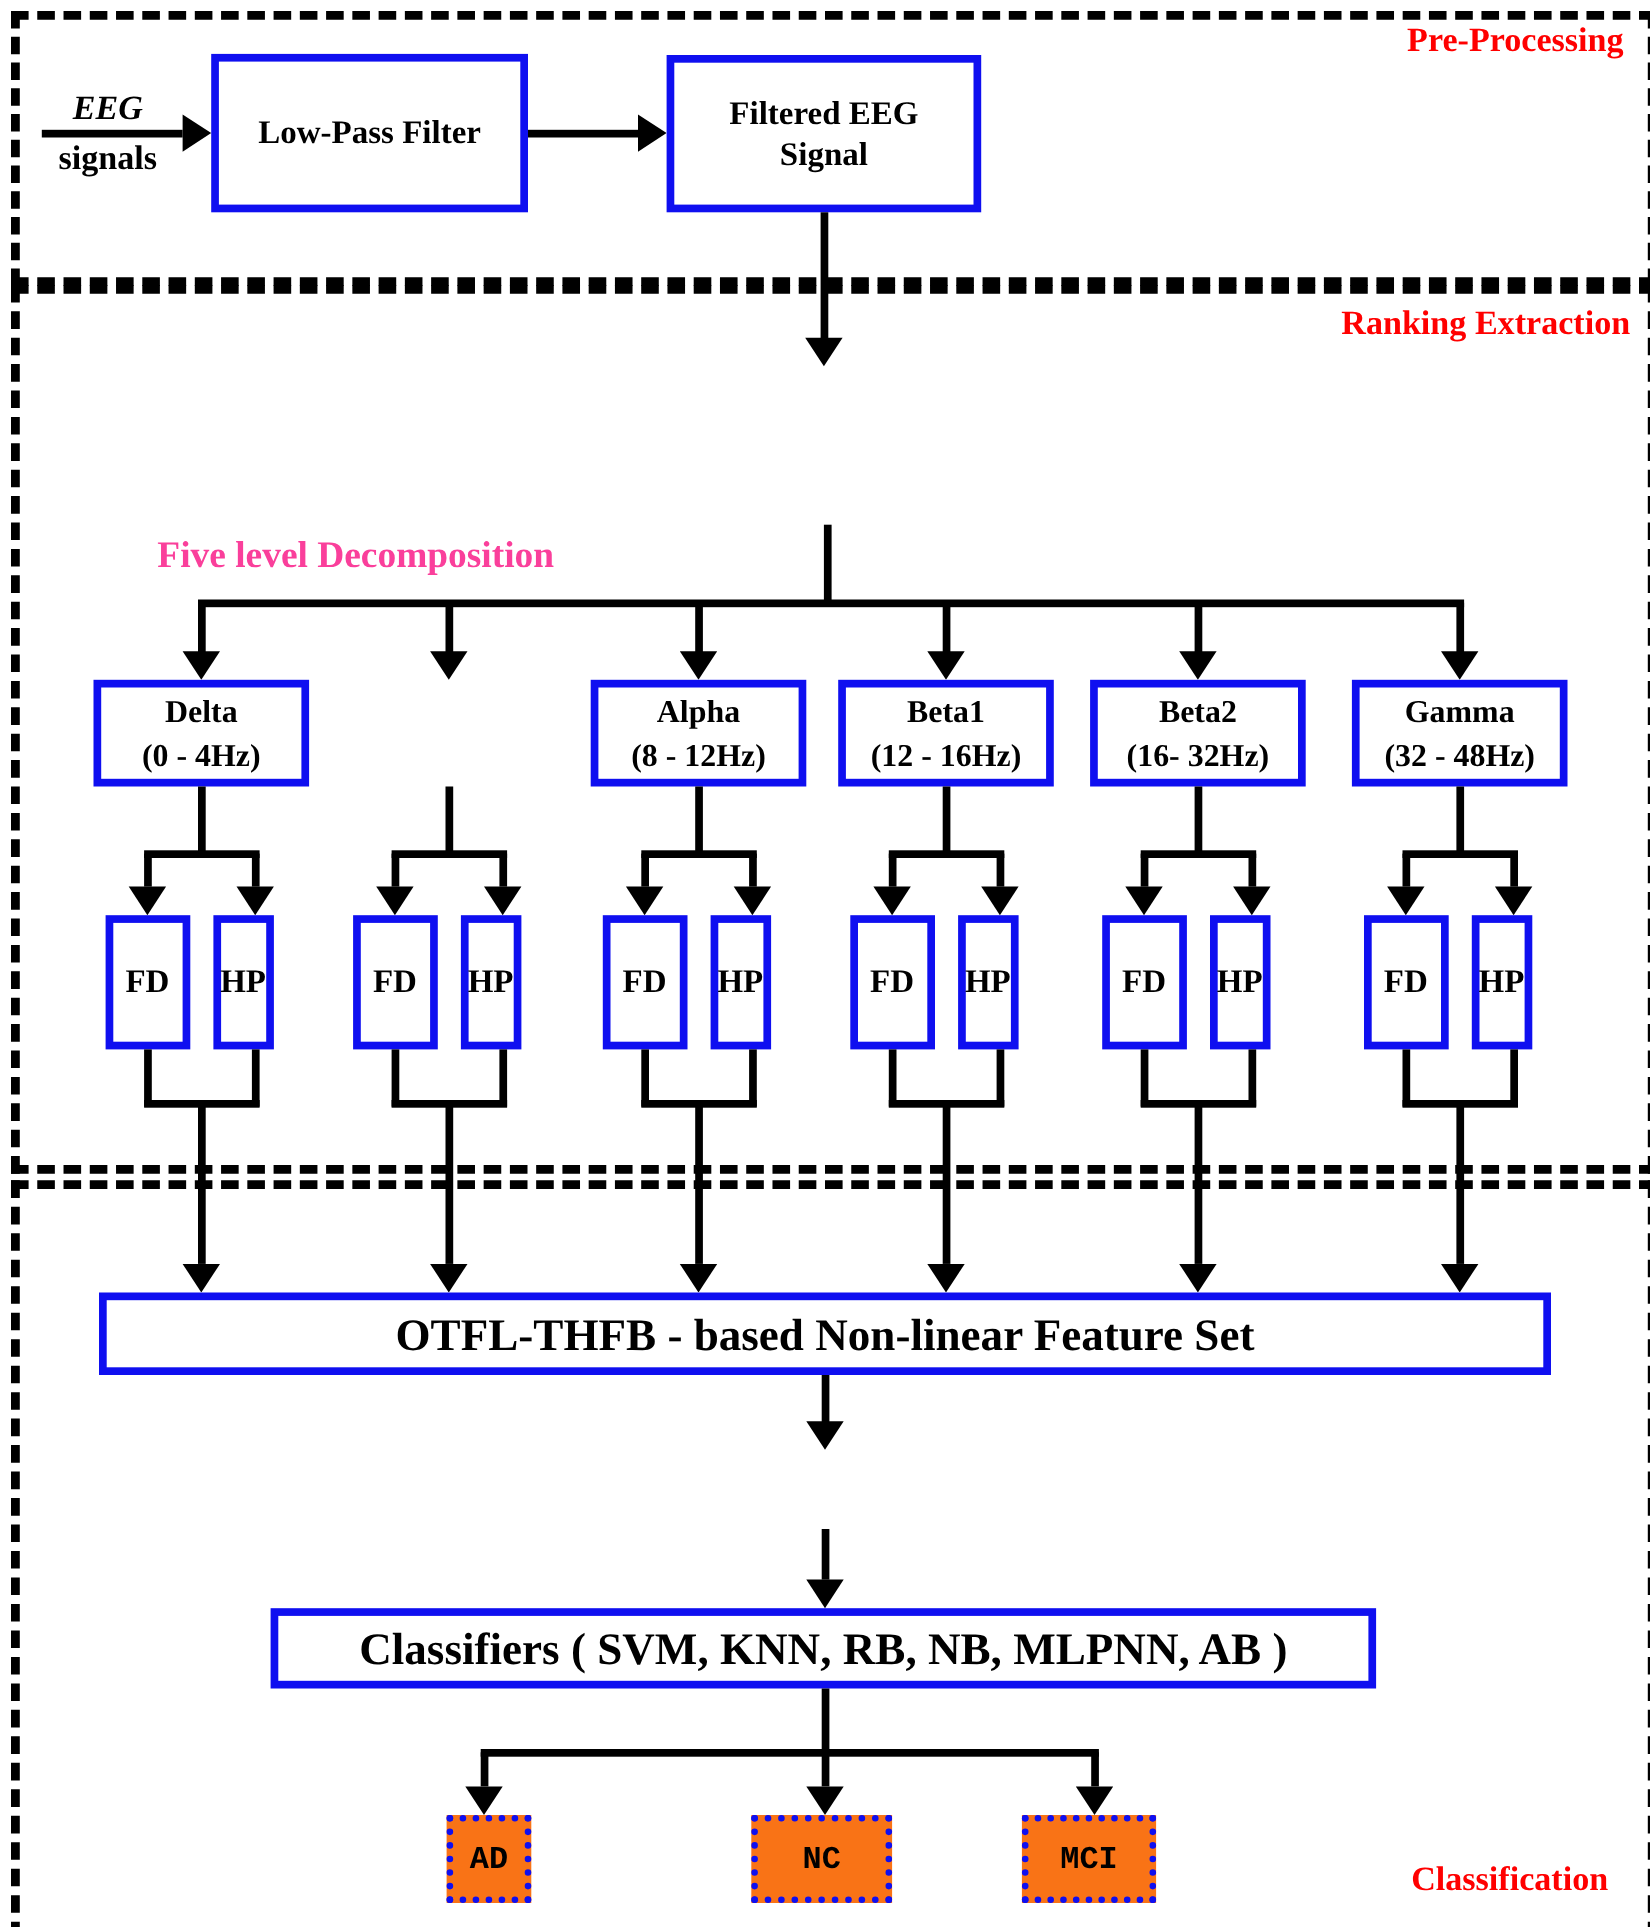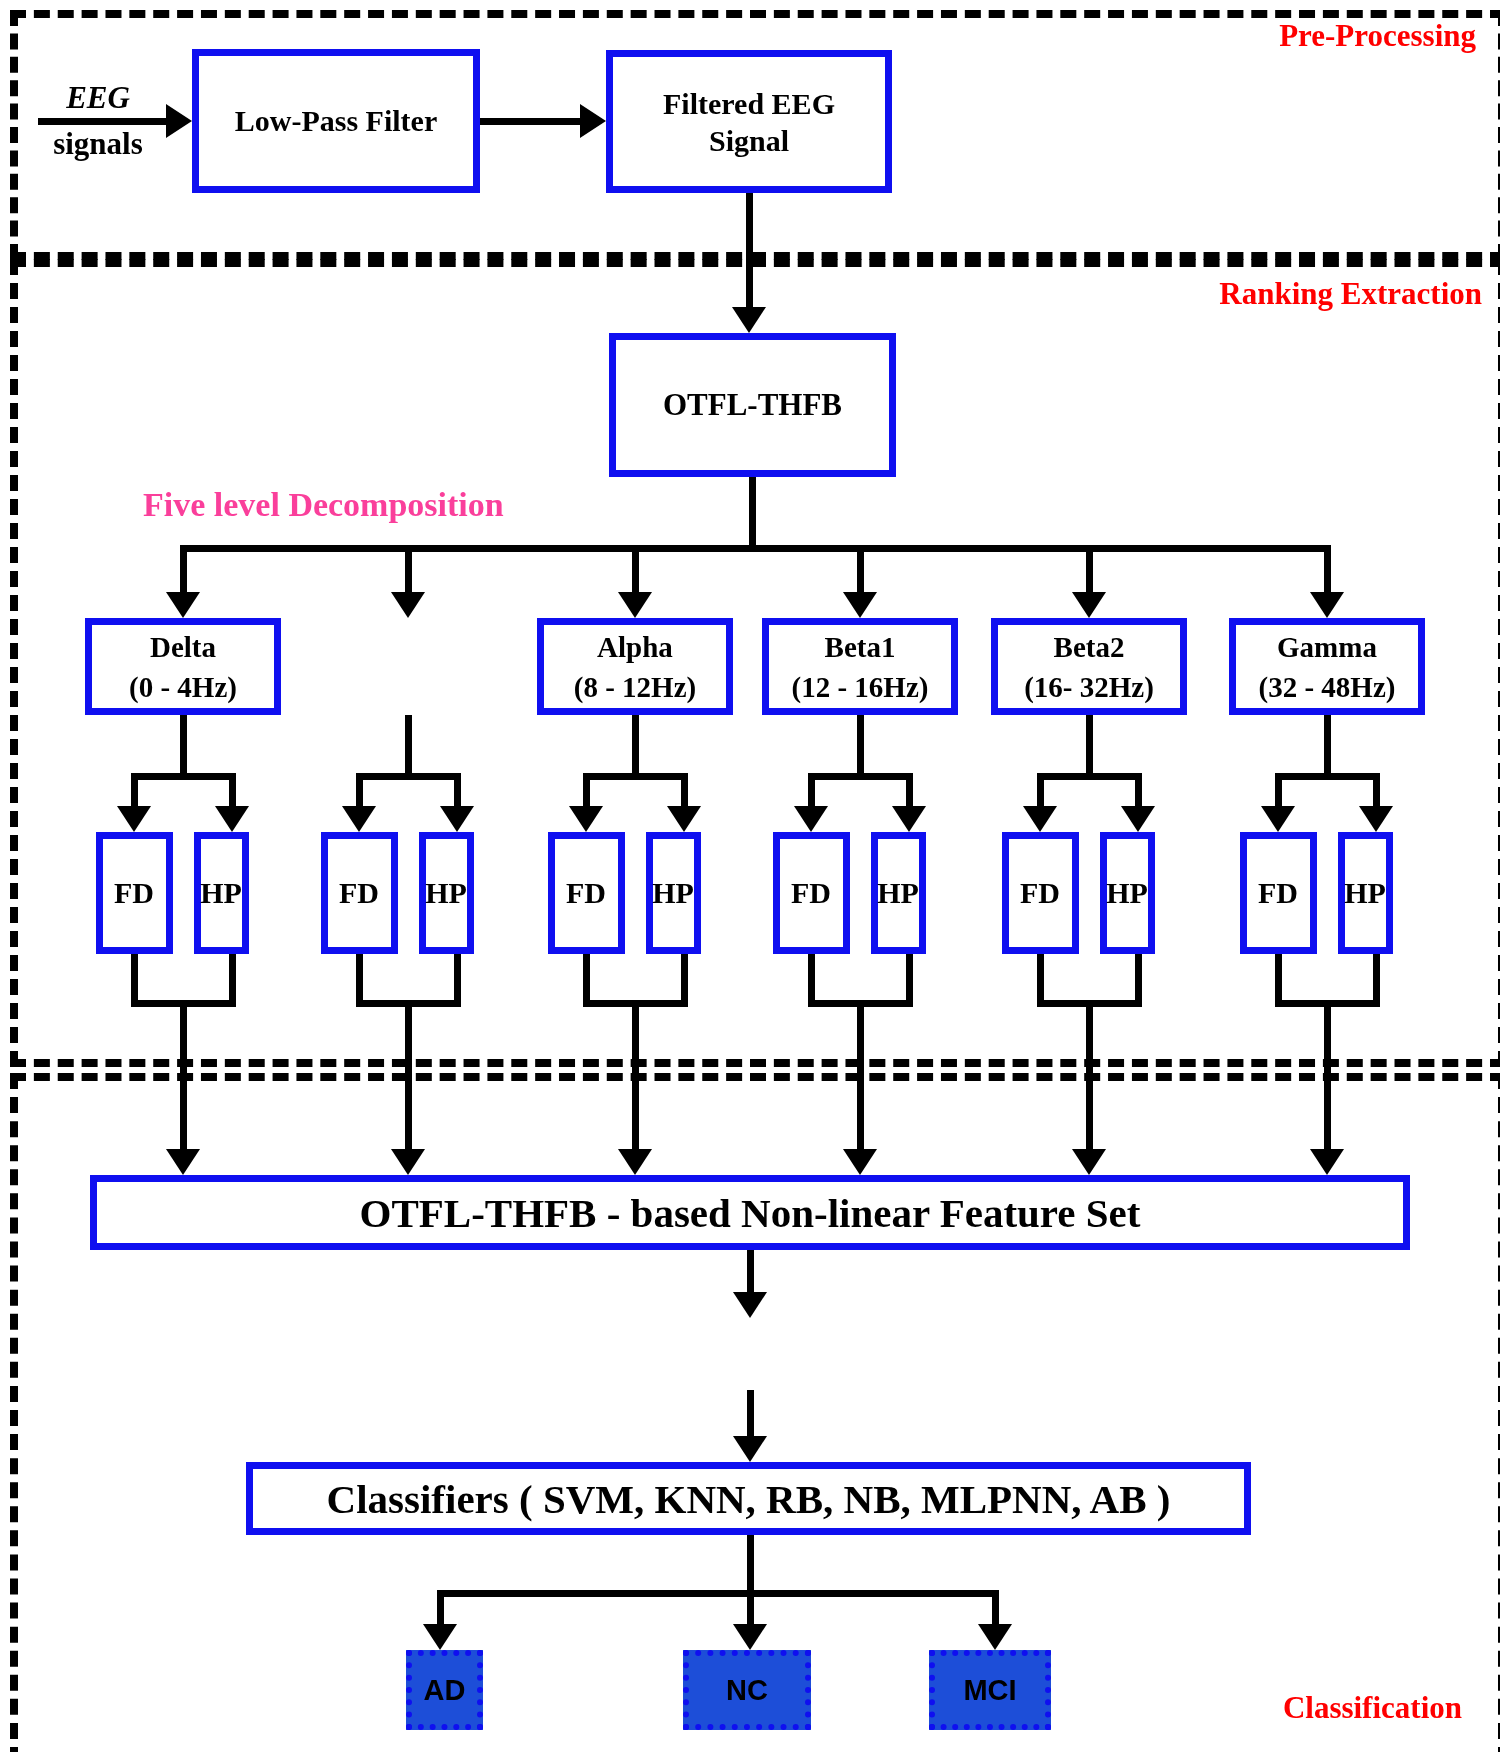--- a/index.html
+++ b/index.html
@@ -15,24 +15,24 @@
   }
   .section{position:absolute;border:8px dashed var(--ink);z-index:1;background:transparent;}
   .seclabel{position:absolute;z-index:3;font-weight:bold;font-size:31px;color:var(--red);white-space:nowrap;}
   .pinklabel{position:absolute;z-index:3;font-weight:bold;font-size:34px;color:var(--pink);white-space:nowrap;}
   .bluebox{
     position:absolute;z-index:2;border:7px solid var(--blue);background:#ffffff;
     display:flex;align-items:center;justify-content:center;text-align:center;
     font-weight:bold;color:var(--ink);box-sizing:border-box;
   }
   .dottedbox{
-    position:absolute;z-index:2;border:6px dotted var(--blue);background:#1d4ed8;
+    position:absolute;z-index:2;border:6px dotted var(--blue);background:#f97316;
     display:flex;align-items:center;justify-content:center;text-align:center;
     font-weight:bold;color:var(--ink);box-sizing:border-box;
-    font-family:Liberation Sans, sans-serif;font-size:29px;
+    font-family:Liberation Mono, monospace;font-size:29px;
   }
   .vline,.hline{position:absolute;z-index:2;background:var(--ink);}
   .vline{width:7px;}
   .hline{height:7px;}
   .arrow-d{position:absolute;z-index:2;width:0;height:0;
     border-left:17px solid transparent;border-right:17px solid transparent;
     border-top:26px solid var(--ink);}
   .arrow-r{position:absolute;z-index:2;width:0;height:0;
     border-top:17px solid transparent;border-bottom:17px solid transparent;
     border-left:26px solid var(--ink);}
@@ -72,23 +72,20 @@
   <div class="bluebox" style="left:606px;top:50px;width:286px;height:143px;font-size:30px;line-height:37px;">
     <div>
       <div>Filtered EEG</div>
       <div>Signal</div>
     </div>
   </div>
 
   <div class="vline" style="left:745.5px;top:193px;height:118px;"></div>
   <div class="arrow-d" style="left:732px;top:307px;"></div>
 
-  <div class="bluebox" style="left:609px;top:333px;width:287px;height:144px;font-size:31px;">
-    <span>OTFL-THFB</span>
-  </div>
 
   <div class="vline" style="left:748.5px;top:477px;height:71px;"></div>
   <div class="hline" style="left:179.5px;top:544.5px;width:1151px;"></div>
 
   <div class="col" style="left:85px;">
     <div class="vline" style="left:94.5px;top:0;height:48px;"></div>
     <div class="arrow-d" style="left:81px;top:44px;"></div>
     <div class="bluebox bandbox">
       <div>
         <div>Delta</div>

